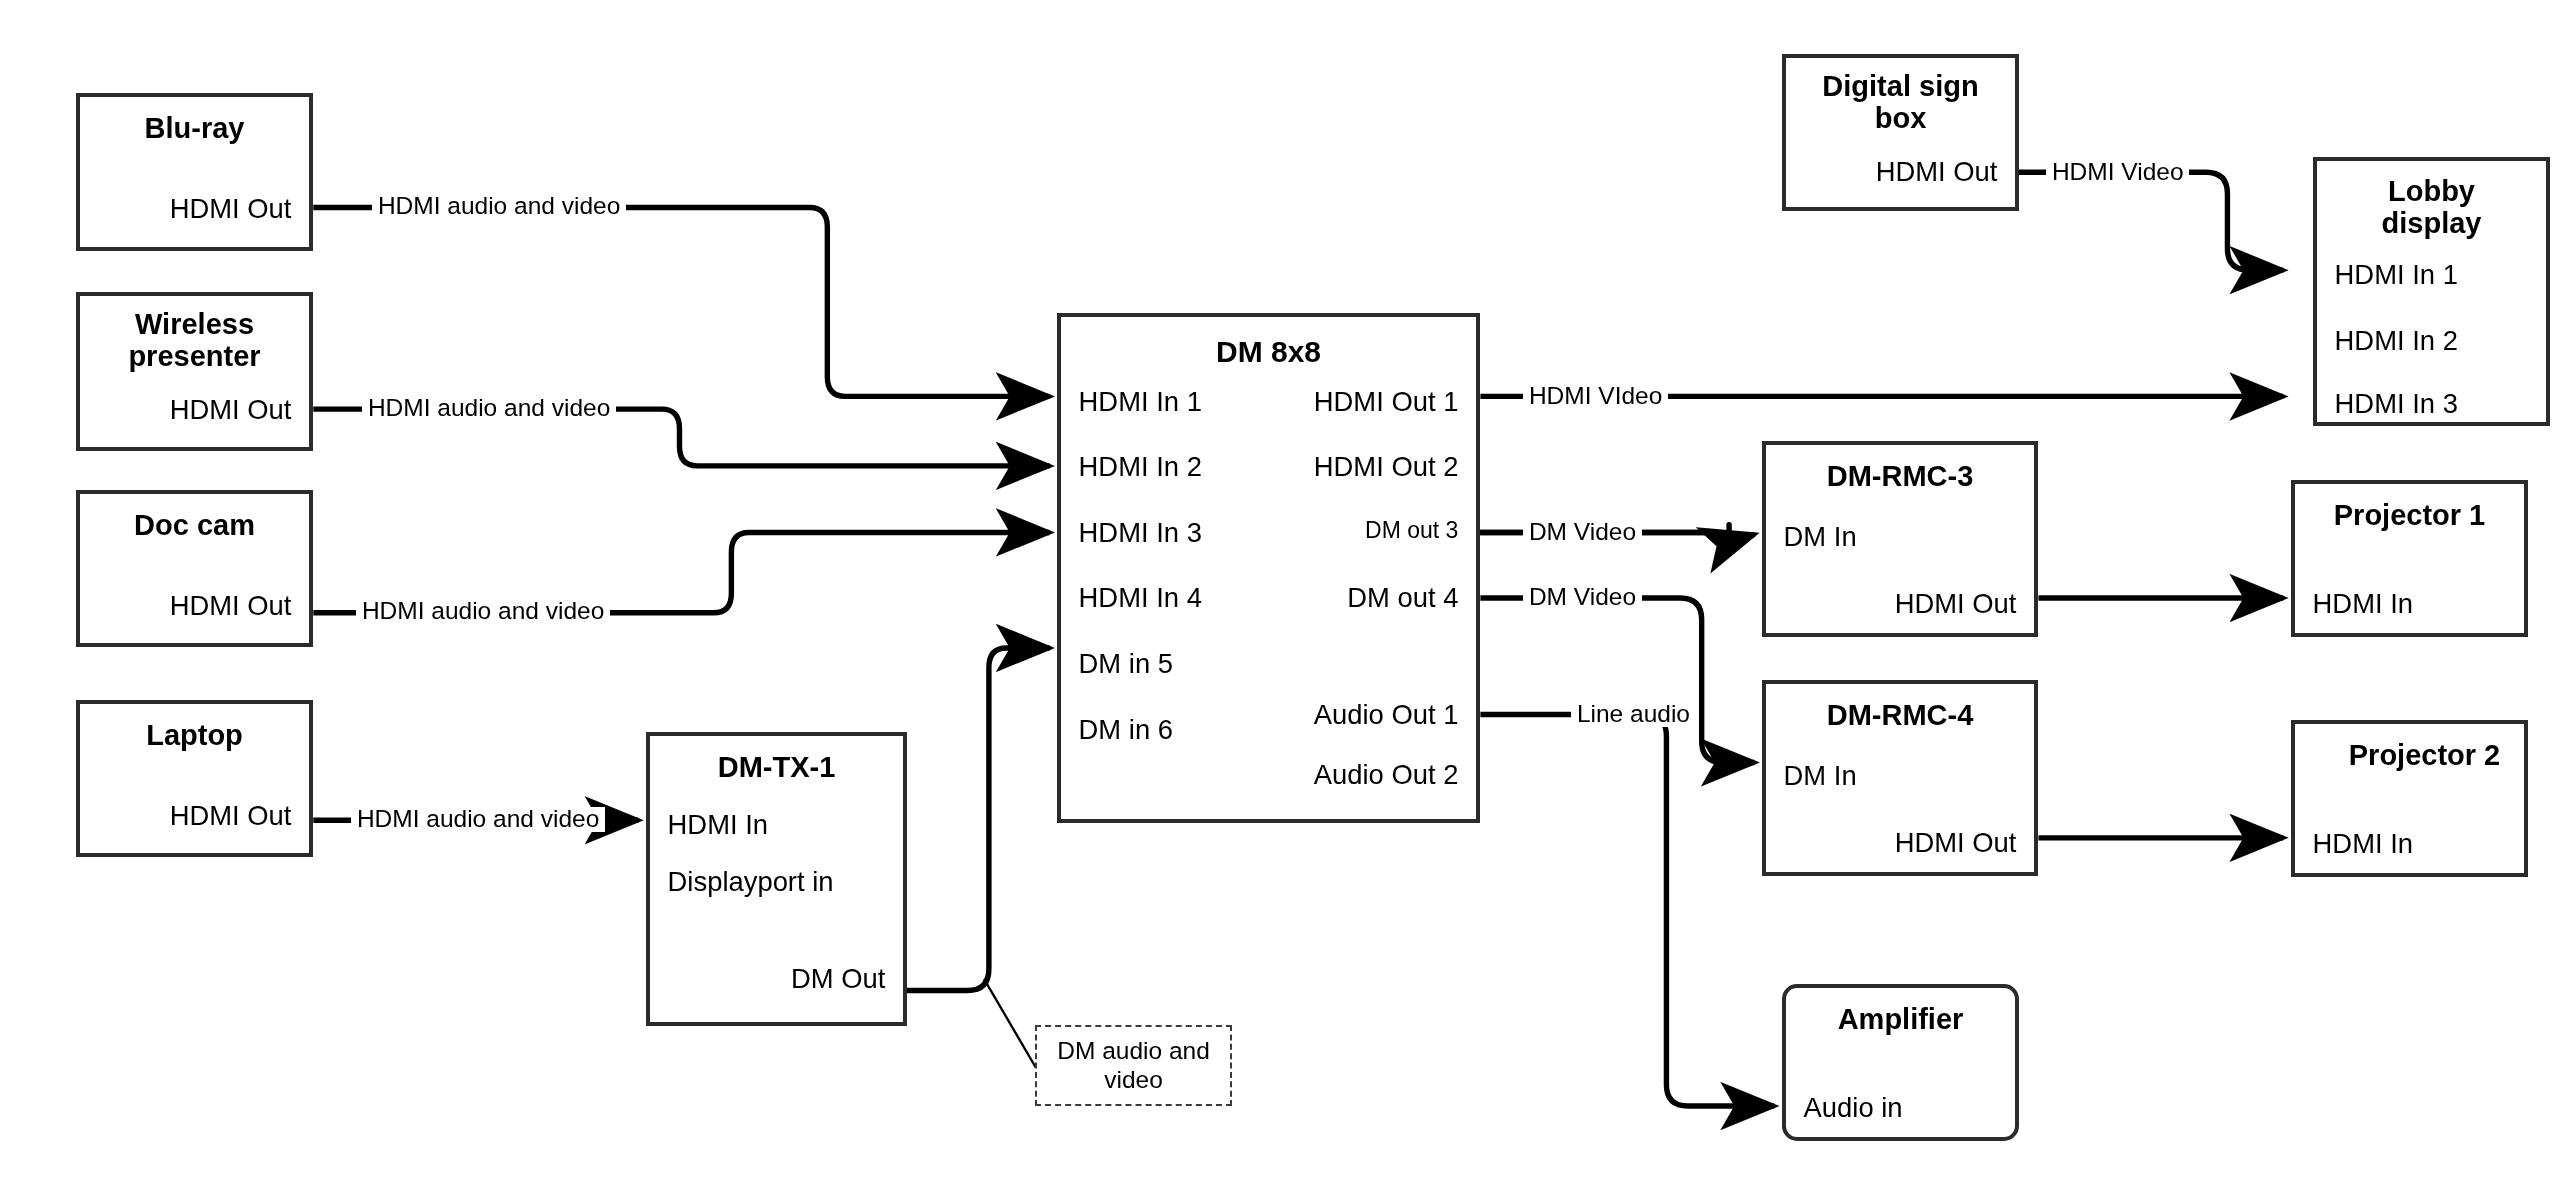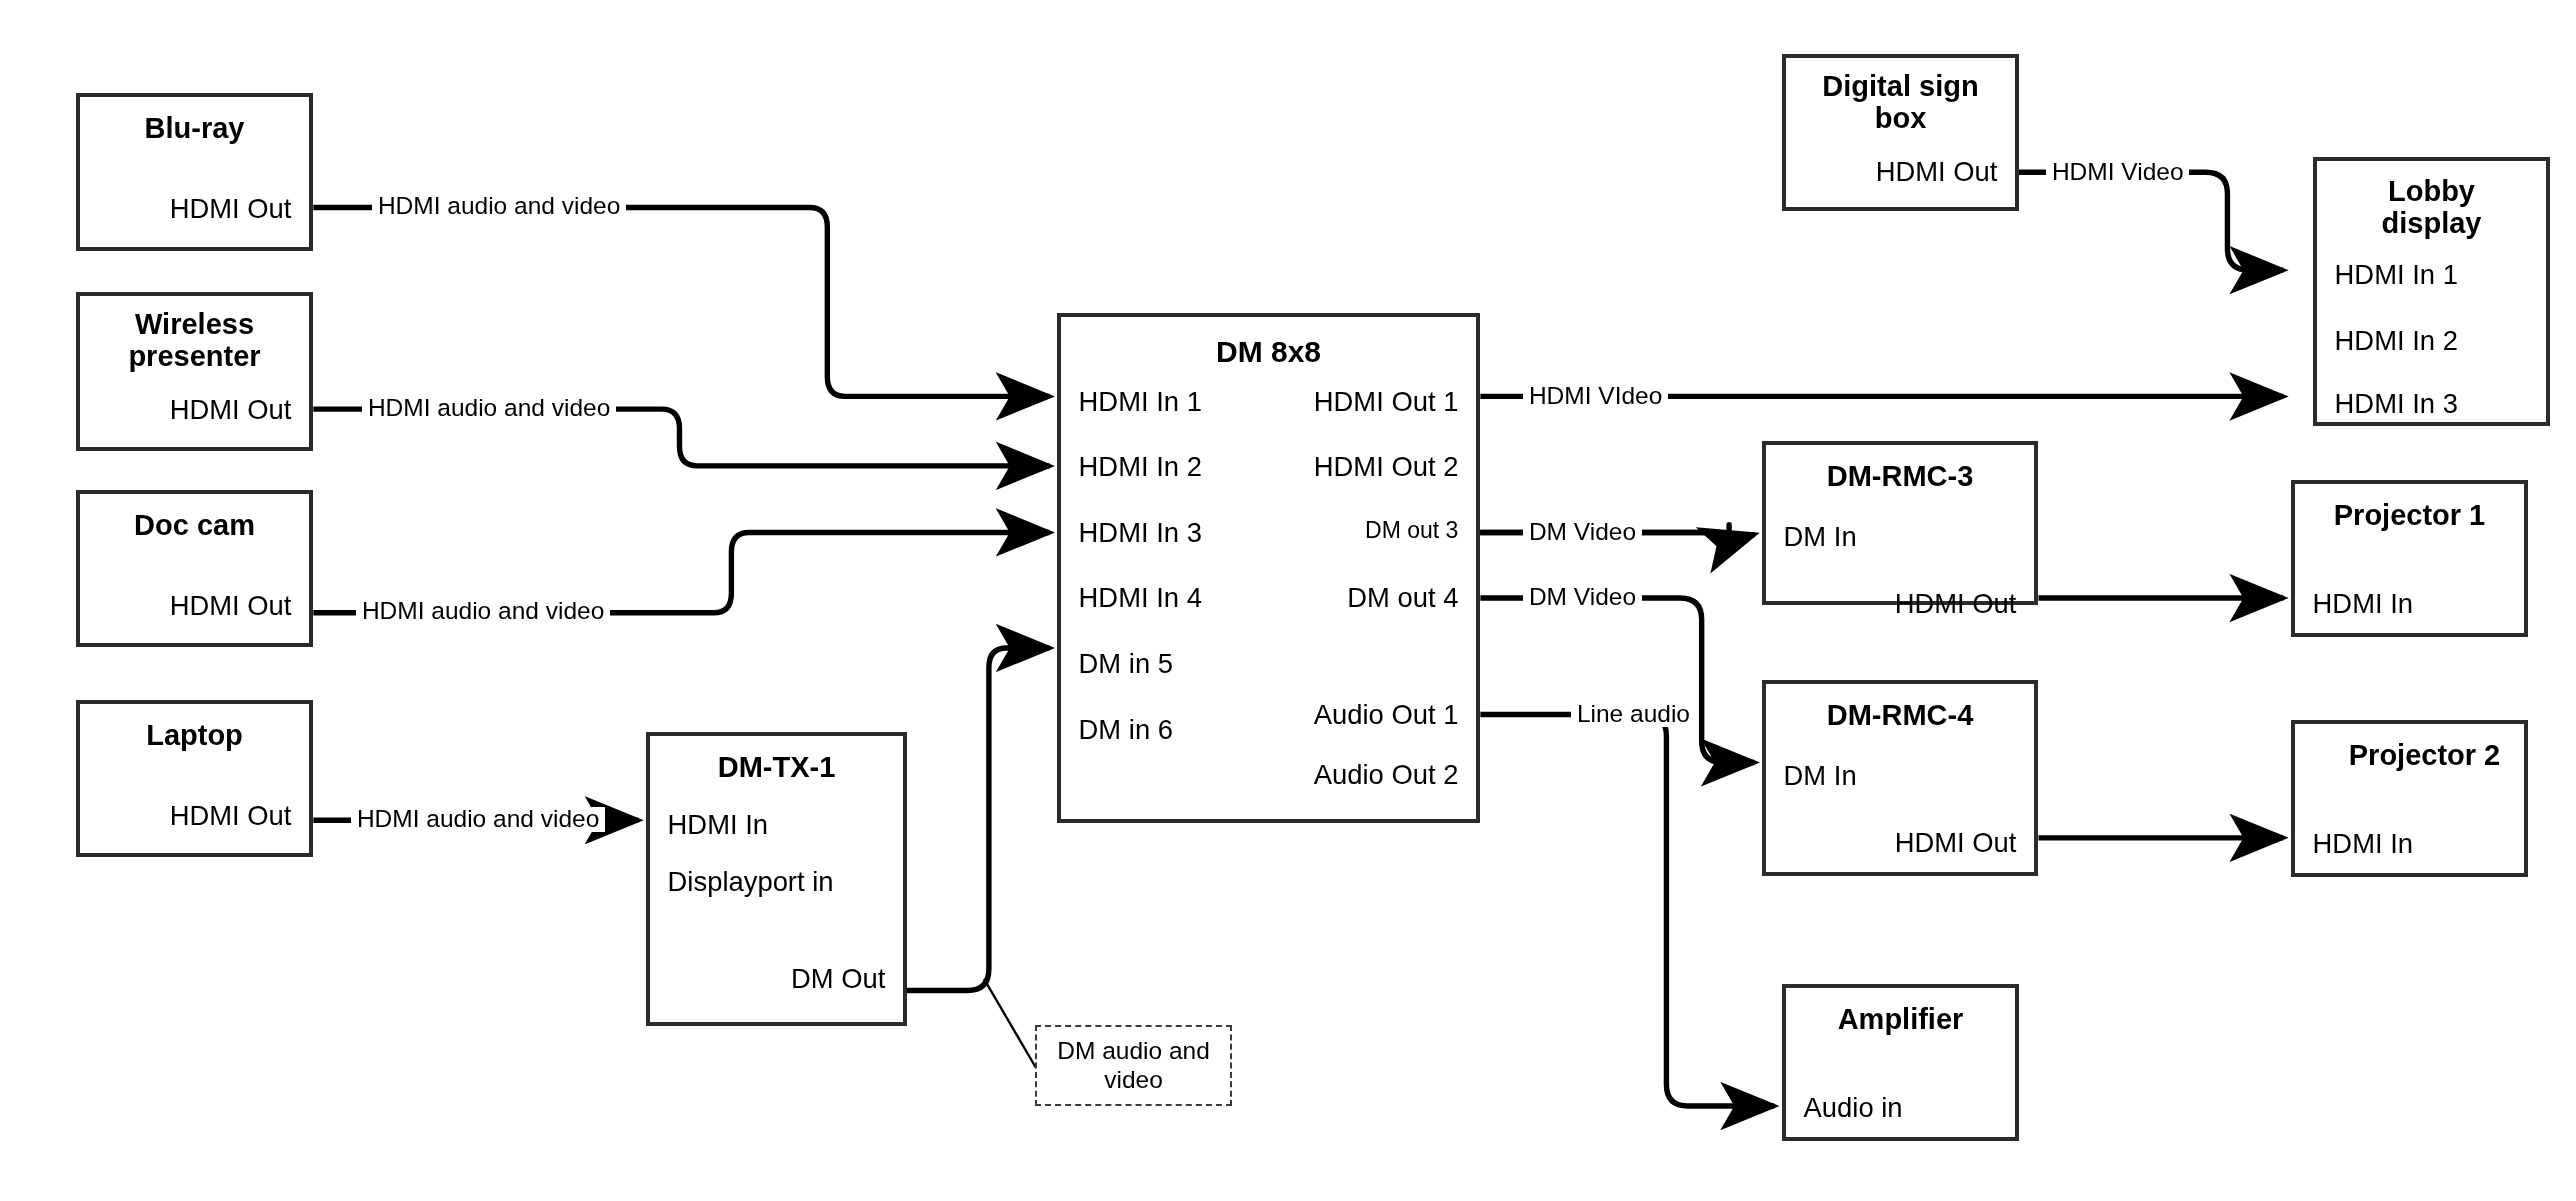--- a/index.html
+++ b/index.html
@@ -124,21 +124,21 @@
     <div class="port right" style="top:98px;font-size:27.4px;">HDMI Out</div>
   </div>
 
   <div class="node" style="left:2291px;top:157px;width:237px;height:269px;margin-left:22px;">
     <div class="title" style="top:13.7px;font-size:29px;padding:0 39px;">Lobby display</div>
     <div class="port left" style="top:98px;font-size:27.4px;">HDMI In 1</div>
     <div class="port left" style="top:164px;font-size:27.4px;">HDMI In 2</div>
     <div class="port left" style="top:227px;font-size:27.4px;">HDMI In 3</div>
   </div>
 
-  <div class="node" style="left:1762px;top:441px;width:276px;height:164px;">
+  <div class="node" style="left:1762px;top:441px;width:276px;height:196px;">
     <div class="title" style="top:14.7px;font-size:29px;">DM-RMC-3</div>
     <div class="port left" style="top:76px;font-size:27.4px;">DM In</div>
     <div class="port right" style="top:143px;font-size:27.4px;">HDMI Out</div>
   </div>
 
   <div class="node" style="left:1762px;top:680px;width:276px;height:196px;">
     <div class="title" style="top:14.7px;font-size:29px;">DM-RMC-4</div>
     <div class="port left" style="top:76px;font-size:27.4px;">DM In</div>
     <div class="port right" style="top:143px;font-size:27.4px;">HDMI Out</div>
   </div>
@@ -146,21 +146,21 @@
   <div class="node" style="left:2291px;top:480px;width:237px;height:157px;">
     <div class="title" style="top:14.7px;font-size:29px;">Projector 1</div>
     <div class="port left" style="top:104px;font-size:27.4px;">HDMI In</div>
   </div>
 
   <div class="node" style="left:2291px;top:720px;width:237px;height:157px;">
     <div class="title" style="top:14.7px;font-size:29px;padding-left:30px;">Projector 2</div>
     <div class="port left" style="top:104px;font-size:27.4px;">HDMI In</div>
   </div>
 
-  <div class="node" style="left:1782px;top:984px;width:237px;height:157px;">
+  <div class="node" style="left:1782px;top:984px;width:237px;height:157px;border-radius:15px;">
     <div class="title" style="top:14.7px;font-size:29px;">Amplifier</div>
     <div class="port left" style="top:104px;font-size:27.4px;">Audio in</div>
   </div>
 
   <div class="note" style="left:1035px;top:1025px;width:197px;height:81px;font-size:24.5px;">DM audio and video</div>
 
 </div>
 
 
 </body></html>

